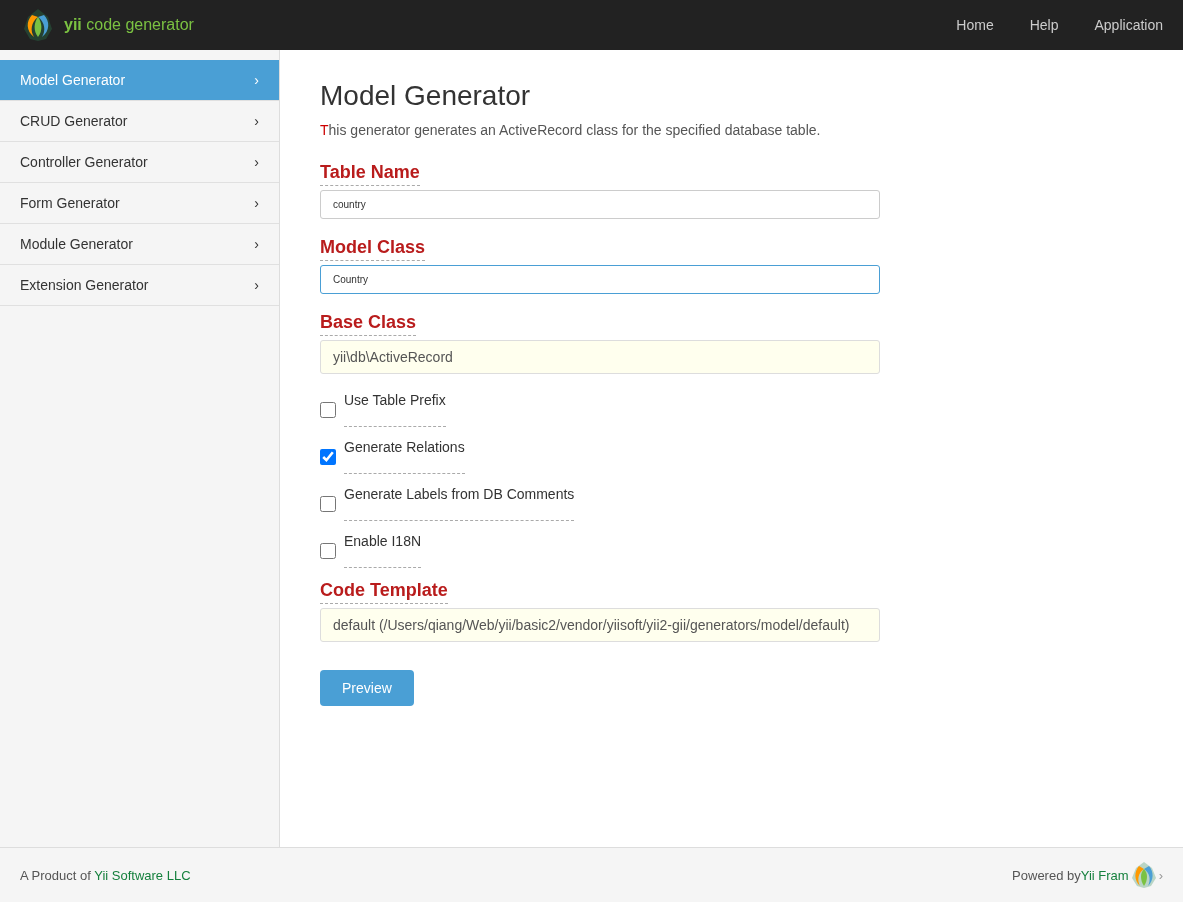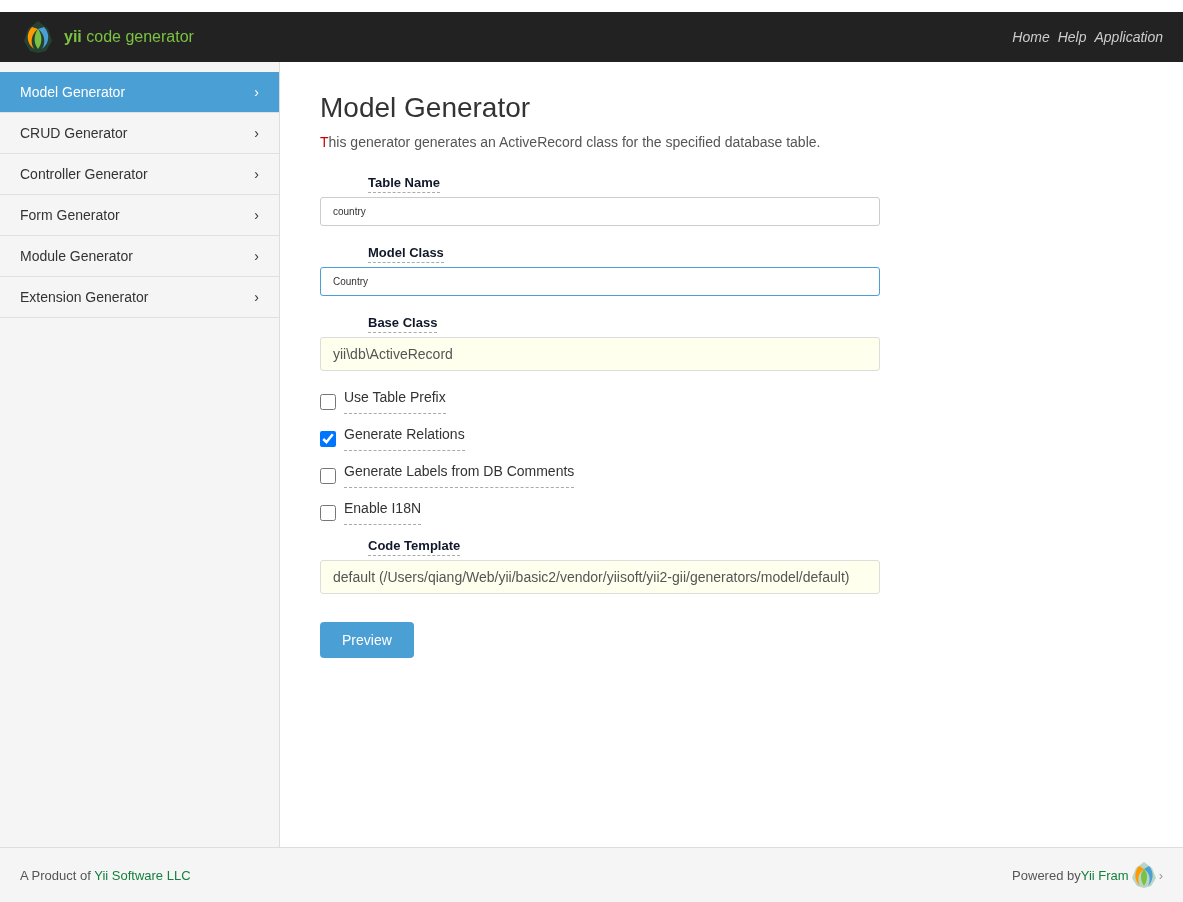--- a/index.html
+++ b/index.html
@@ -6,42 +6,40 @@
     body { font-family: Arial, sans-serif; font-size: 14px; color: #333; background: #fff; min-height: 902px; display: flex; flex-direction: column; }
 
     
     .header {
       background: #222;
       height: 50px;
       display: flex;
       align-items: center;
       padding: 0 20px;
       justify-content: space-between;
-      margin-top: 12px;
     }
     .header-logo {
       display: flex;
       align-items: center;
       gap: 8px;
     }
     .logo-icon {
       width: 36px;
       height: 36px;
     }
     .logo-text {
       color: #ccc;
       font-size: 16px;
     }
     .logo-text span {
       color: #7bc242;
     }
     .header-nav {
       display: flex;
-      gap: 8px;
-      font-style: italic;
+      gap: 36px;
     }
     .header-nav a {
       color: #ccc;
       text-decoration: none;
       font-size: 14px;
     }
 
     
     .main-layout {
       display: flex;
@@ -94,27 +92,26 @@
       font-size: 14px;
     }
 
     
     .form-group {
       margin-bottom: 18px;
     }
     .form-label {
       display: block;
       font-weight: bold;
-      font-size: 13px;
-      color: #0f172a;
+      font-size: 18px;
+      color: #b91c1c;
       margin-bottom: 4px;
       border-bottom: 1px dashed #aaa;
       padding-bottom: 2px;
       display: inline-block;
-      margin-left: 48px;
     }
     .form-input {
       width: 100%;
       max-width: 560px;
       padding: 8px 12px;
       border: 1px solid #ccc;
       border-radius: 3px;
       font-size: 10px;
       color: #333;
       outline: none;
@@ -138,21 +135,21 @@
     }
     .checkbox-group input[type="checkbox"] {
       width: 16px;
       height: 16px;
       cursor: pointer;
     }
     .checkbox-label {
       font-size: 14px;
       color: #333;
       border-bottom: 1px dashed #aaa;
-      padding-bottom: 8px;
+      padding-bottom: 18px;
       cursor: pointer;
     }
 
     .preview-btn {
       background: #4a9fd5;
       color: #fff;
       border: none;
       padding: 10px 22px;
       border-radius: 4px;
       font-size: 14px;

